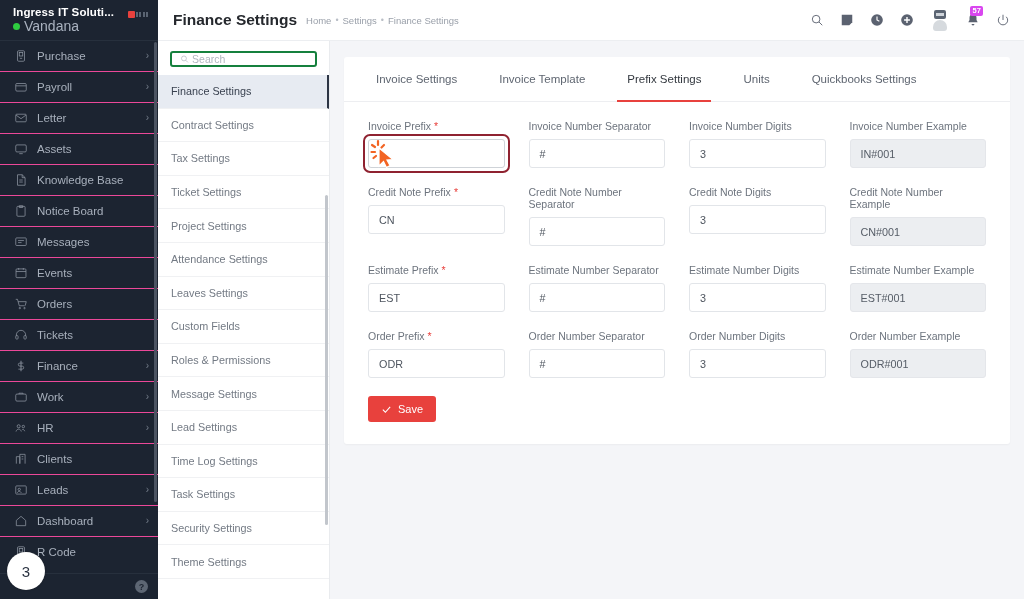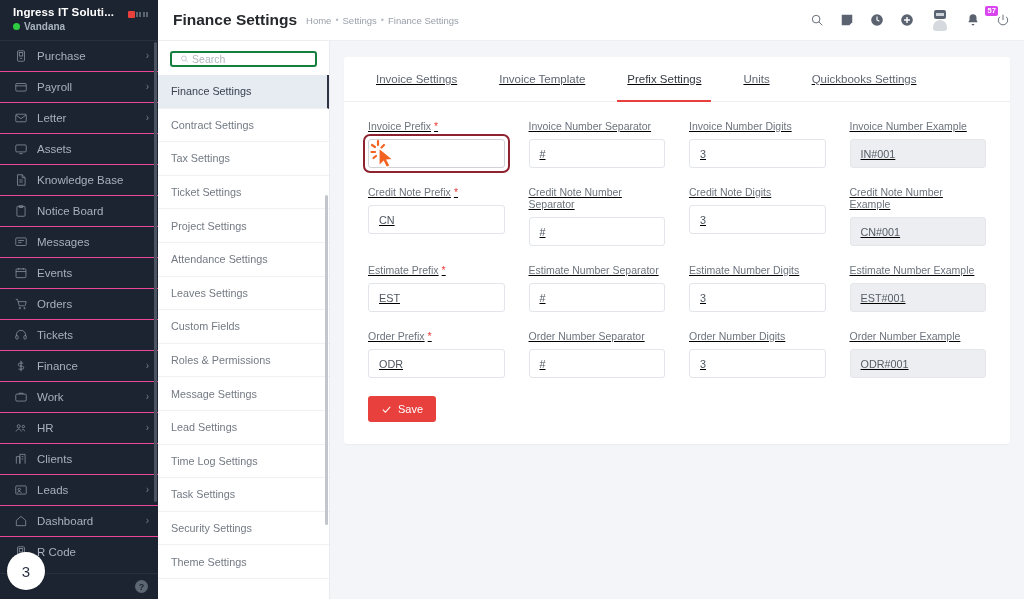--- a/index.html
+++ b/index.html
@@ -19,21 +19,21 @@
     height: 40px; padding: 5px 10px 0 13px;
     display: flex; align-items: flex-start; justify-content: space-between;
   }
   .sb-brand-texts { display: flex; flex-direction: column; }
   .sb-company {
     color: #ffffff; font-size: 11.5px; font-weight: bold;
     letter-spacing: .1px; line-height: 14px; white-space: nowrap;
   }
   .sb-user { display: flex; align-items: center; gap: 4px; margin-top: 2px; }
   .sb-dot { width: 7px; height: 7px; border-radius: 50%; background: #2ecc40; flex:0 0 7px; }
-  .sb-username { color: #a9b2bf; font-size: 10px; line-height: 11px; font-weight: bold; }
+  .sb-username { color: #a9b2bf; font-size: 14px; line-height: 11px; }
   .sb-logo { display: flex; align-items: center; gap: 1px; margin-top: 6px; }
   .sb-logo-mark { width: 7px; height: 7px; background: #e8413d; border-radius: 1px; }
   .sb-logo-bars { display: flex; gap: 1.5px; align-items: flex-end; }
   .sb-logo-bars i { display:block; width: 2px; height: 5px; background: #5a6472; }
 
   .sb-nav { flex: 1; overflow: hidden; position: relative; }
   .sb-item {
     height: 31px; display: flex; align-items: center; padding: 0 9px 0 13px;
     border-top: 1px solid #ec4899; gap: 9px; cursor: pointer;
   }
@@ -77,21 +77,21 @@
   .ti { color: #5b6270; display: flex; align-items: center; justify-content: center; cursor: pointer; position: relative; }
   .ti svg { width: 14px; height: 14px; stroke: #5b6270; fill: none; stroke-width: 1.6; }
   .ti.filled svg { fill: #5b6270; stroke: none; }
   .avatar-top {
     width: 20px; height: 21px; position: relative; display:flex; align-items:flex-end; justify-content:center;
   }
   .av-head { position:absolute; top:0; left:4px; width:12px; height:9px; background:#5b6472; border-radius:2px; }
   .av-head:after{content:"";position:absolute;top:3px;left:2px;width:8px;height:3px;background:#cfd4da;}
   .av-body { width: 14px; height: 11px; background: #d6dade; border-radius: 7px 7px 3px 3px; }
   .bell-badge {
-    position: absolute; top: -7px; left: 19px; background: #d946ef; color:#fff;
+    position: absolute; top: -7px; left: 4px; background: #d946ef; color:#fff;
     font-size: 7.5px; font-weight: bold; border-radius: 2px; padding: 1px 2.5px; line-height: 1.1;
   }
 
   .body-row { flex: 1; display: flex; min-height: 0; }
 
   
   .setnav {
     width: 172px; flex: 0 0 172px; background: #ffffff;
     border-right: 1px solid #e9ebee; display: flex; flex-direction: column; position: relative;
   }
@@ -113,21 +113,21 @@
   }
   .set-item.active {
     background: #e7ebf2; color: #3a4250; border-right: 2px solid #2c3444;
   }
   .setnav-scroll {
     position: absolute; right: 1px; top: 120px; width: 3px; height: 330px;
     background: #c2c6cc; border-radius: 2px;
   }
 
   
-  .main { flex: 1; padding: 16px 14px 0 14px; min-width: 0; text-decoration: underline; }
+  .main { flex: 1; padding: 16px 14px 0 14px; min-width: 0; }
   .card { background: #ffffff; border-radius: 3px; box-shadow: 0 1px 2px rgba(0,0,0,.04); }
   .tabs { display: flex; align-items: center; border-bottom: 1px solid #edeef1; padding: 0 22px; height: 45px; }
   .tab {
     font-size: 11.5px; color: #5f6671; padding: 0 10px; height: 45px; display: flex;
     align-items: center; cursor: pointer; position: relative; white-space: nowrap; margin-right: 22px;
   }
   .tab:last-child { margin-right: 0; }
   .tab.active { color: #33383f; }
   .tab.active:after {
     content: ""; position: absolute; left: 0; right: 0; bottom: 0; height: 2px; background: #e8413d;

